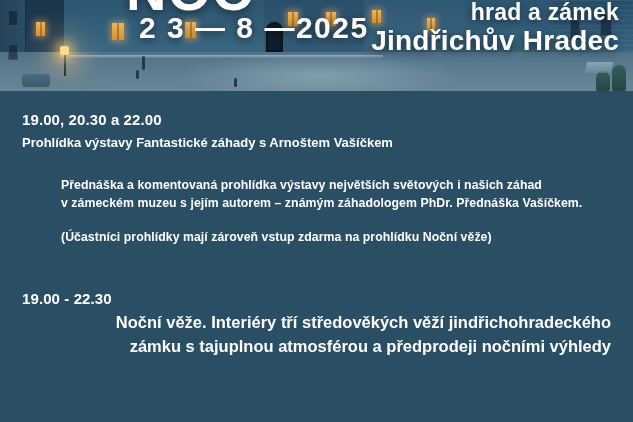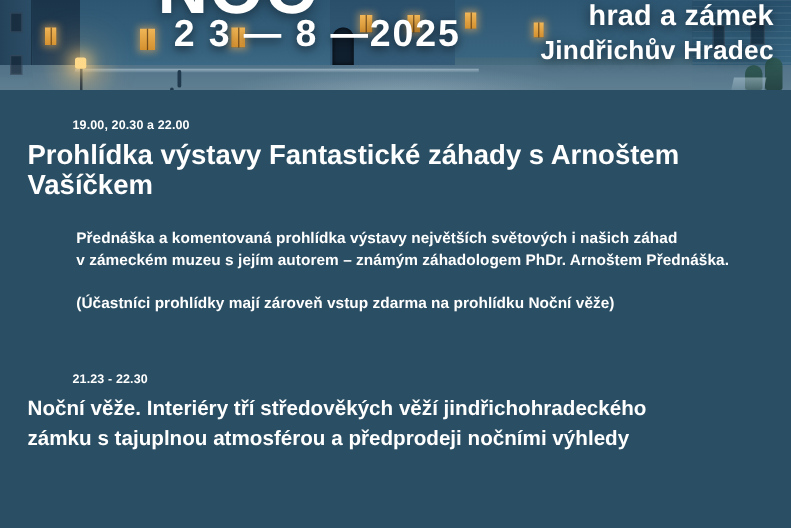--- a/index.html
+++ b/index.html
@@ -12,21 +12,21 @@
 
   #poster {
     position:relative;
     width:633px; height:422px;
     background:#2a4e63;
   }
 
   
   .hero {
     position:relative;
-    width:633px; height:72px;
+    width:633px; height:91px;
     overflow:hidden;
     background:#1d3a52;
   }
   .hero-photo {
     position:absolute;
     inset:0;
     
     background:
       radial-gradient(ellipse 220px 90px at 300px 120px, rgba(175,200,215,0.34) 0%, rgba(150,180,200,0.12) 45%, rgba(0,0,0,0) 72%),
       radial-gradient(ellipse 60px 40px at 70px 62px, rgba(255,205,120,0.30) 0%, rgba(255,190,110,0.06) 60%, rgba(0,0,0,0) 80%),
@@ -144,48 +144,48 @@
     font-size:30px; font-weight:bold; color:#ffffff;
     letter-spacing:1.5px; white-space:nowrap;
     text-shadow:0 2px 8px rgba(0,0,0,.6);
   }
   .hero-place {
     position:absolute; right:14px; top:-2px;
     text-align:right; color:#ffffff; font-weight:bold;
     text-shadow:0 2px 9px rgba(0,0,0,.6);
   }
   .hero-place .l1 { font-size:23px; line-height:28px; letter-spacing:.2px; display:block; }
-  .hero-place .l2 { font-size:21px; line-height:30px; letter-spacing:.2px; display:block; }
+  .hero-place .l2 { font-size:28px; line-height:30px; letter-spacing:.2px; display:block; }
 
   
   .content {
     padding:18px 22px 0 22px;
     color:#ffffff;
   }
   .block { margin-bottom:0; }
   .time {
-    font-size:10px; font-weight:bold; line-height:22px;
+    font-size:15px; font-weight:bold; line-height:22px;
     letter-spacing:.1px;
-    margin-left:36px;
   }
   .head {
-    font-size:22px; font-weight:bold; line-height:24px;
+    font-size:13px; font-weight:bold; line-height:24px;
     letter-spacing:0px;
   }
   .para {
     font-size:12.3px; font-weight:bold; line-height:18px;
     letter-spacing:.05px;
     padding-left:39px;
   }
   .gap-md { height:21px; }
   .gap-sm { height:16px; }
   .gap-lg { height:42px; }
   .head-wide {
     font-size:16.5px; font-weight:bold; line-height:24px;
     max-width:592px;
+    text-align:right;
   }
 </style>
 </head>
 <body>
 
 <div id="poster">
 
   <div class="hero">
     <div class="hero-photo">
 
@@ -240,29 +240,29 @@
 
   <div class="content">
 
     <div class="block">
       <div class="time">19.00, 20.30 a 22.00</div>
       <div class="head">Prohlídka výstavy Fantastické záhady s Arnoštem Vašíčkem</div>
 
       <div class="gap-md"></div>
 
       <div class="para">Přednáška a komentovaná prohlídka výstavy největších světových i našich záhad</div>
-      <div class="para">v zámeckém muzeu s jejím autorem – známým záhadologem PhDr. Arnoštem Přednáška.</div>
+      <div class="para">v zámeckém muzeu s jejím autorem – známým záhadologem PhDr. Přednáška Vašíčkem.</div>
 
       <div class="gap-sm"></div>
 
       <div class="para">(Účastníci prohlídky mají zároveň vstup zdarma na prohlídku Noční věže)</div>
     </div>
 
     <div class="gap-lg"></div>
 
     <div class="block">
-      <div class="time">21.23 - 22.30</div>
+      <div class="time">19.00 - 22.30</div>
       <div class="head-wide">Noční věže. Interiéry tří středověkých věží jindřichohradeckého</div>
       <div class="head-wide">zámku s tajuplnou atmosférou a předprodeji nočními výhledy</div>
     </div>
 
   </div>
 </div>
 
 </body></html>

